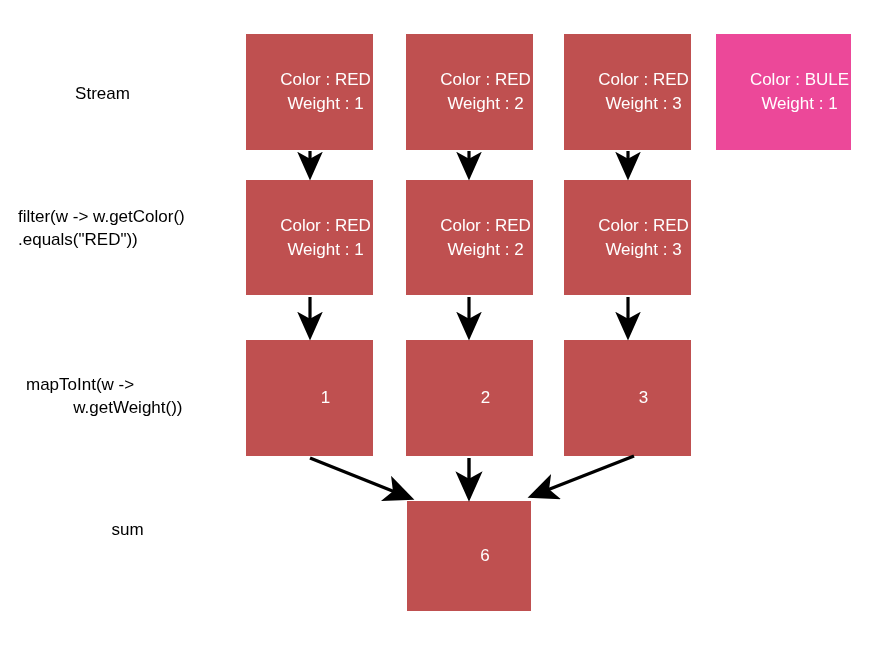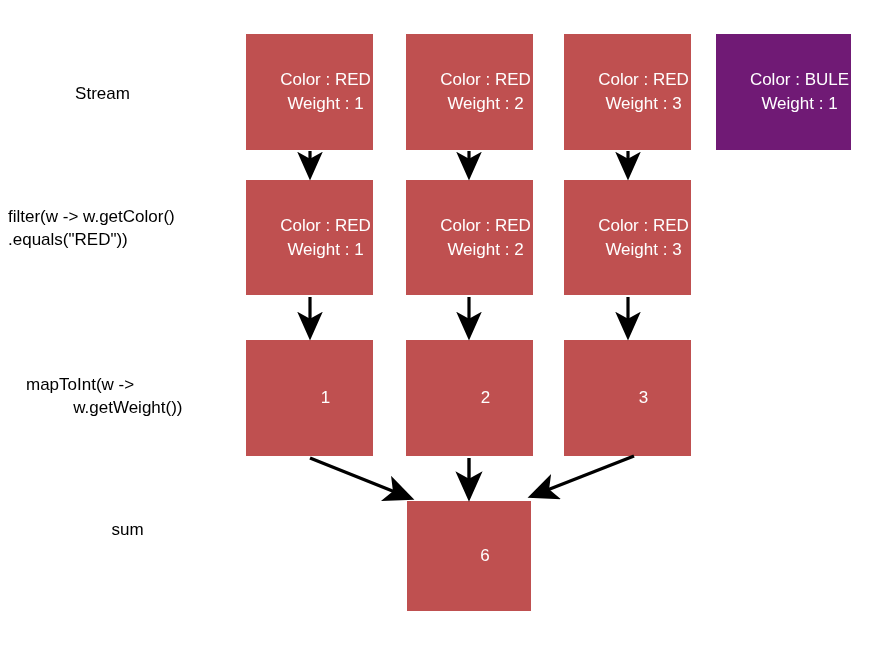--- a/index.html
+++ b/index.html
@@ -39,38 +39,38 @@
     color: #ffffff;
     font-size: 17px;
     line-height: 24px;
     white-space: pre;
   }
   .node .line {
     display: block;
     margin-left: 32px;
   }
   .node.red { background: #bf5050; }
-  .node.blue { background: #701a75; }
+  .node.blue { background: #ec4899; }
   .arrows {
     position: absolute;
     left: 0;
     top: 0;
     width: 888px;
     height: 649px;
     pointer-events: none;
   }
 </style>
 </head>
 <body>
 
 <div id="canvas">
 
   <div class="stage-label" style="left:30px; top:82px; width:145px;">Stream</div>
 
-  <div class="stage-label left-align" style="left:8px; top:205px; width:230px;">filter(w -&gt; w.getColor()
+  <div class="stage-label left-align" style="left:18px; top:205px; width:230px;">filter(w -&gt; w.getColor()
 .equals("RED"))</div>
 
   <div class="stage-label left-align" style="left:26px; top:373px; width:240px;">mapToInt(w -&gt;
           w.getWeight())</div>
 
   <div class="stage-label" style="left:55px; top:518px; width:145px;">sum</div>
 
   <div class="node red" style="left:246px; top:34px; width:127px; height:116px;">
     <span class="line">Color : RED</span>
     <span class="line">Weight : 1</span>

